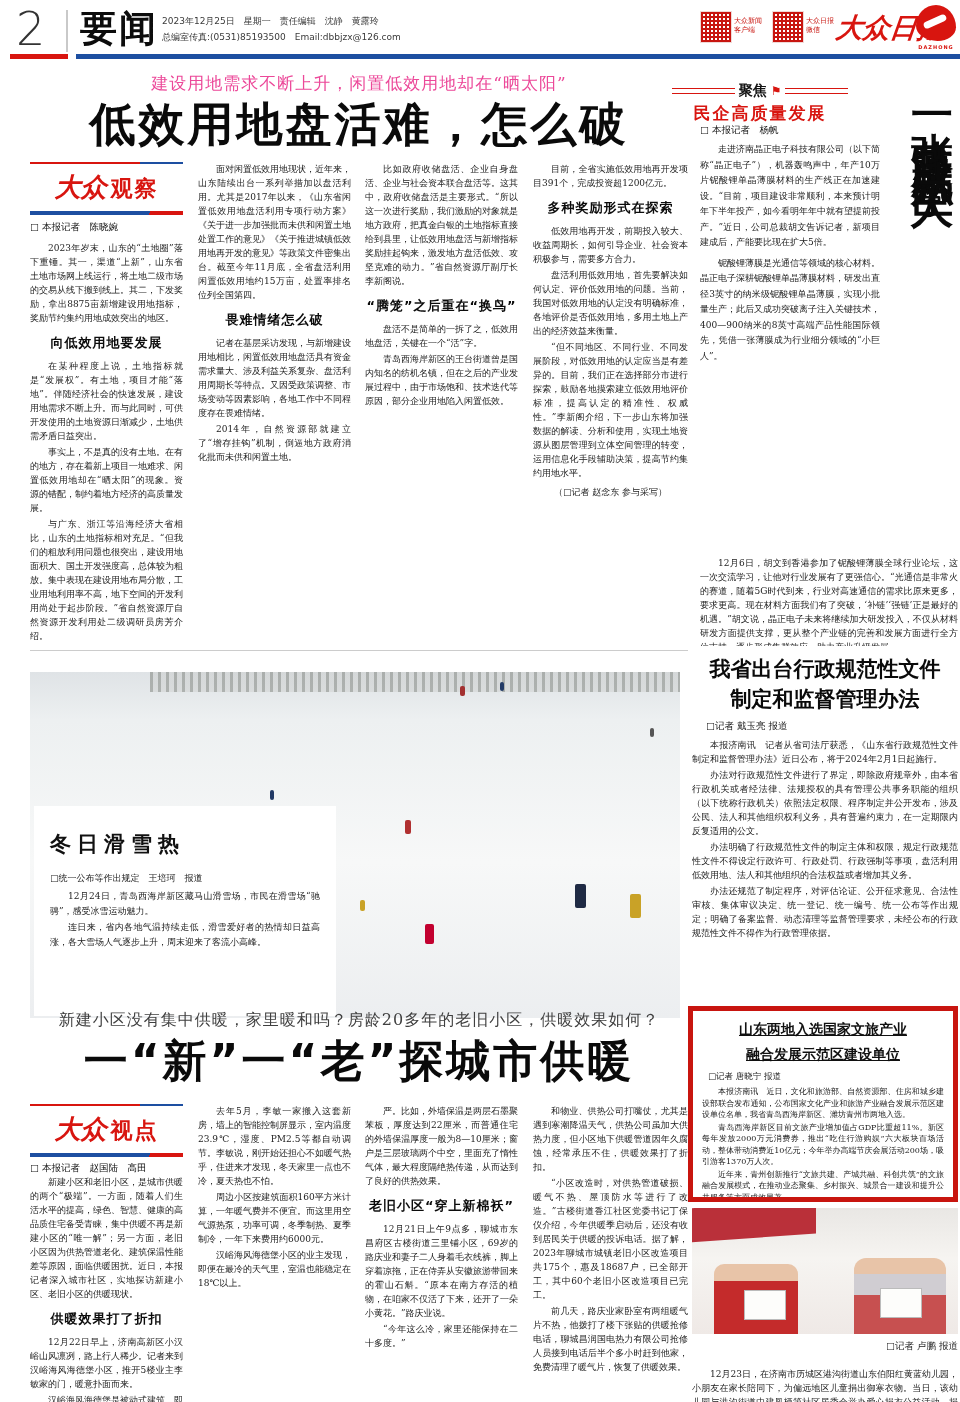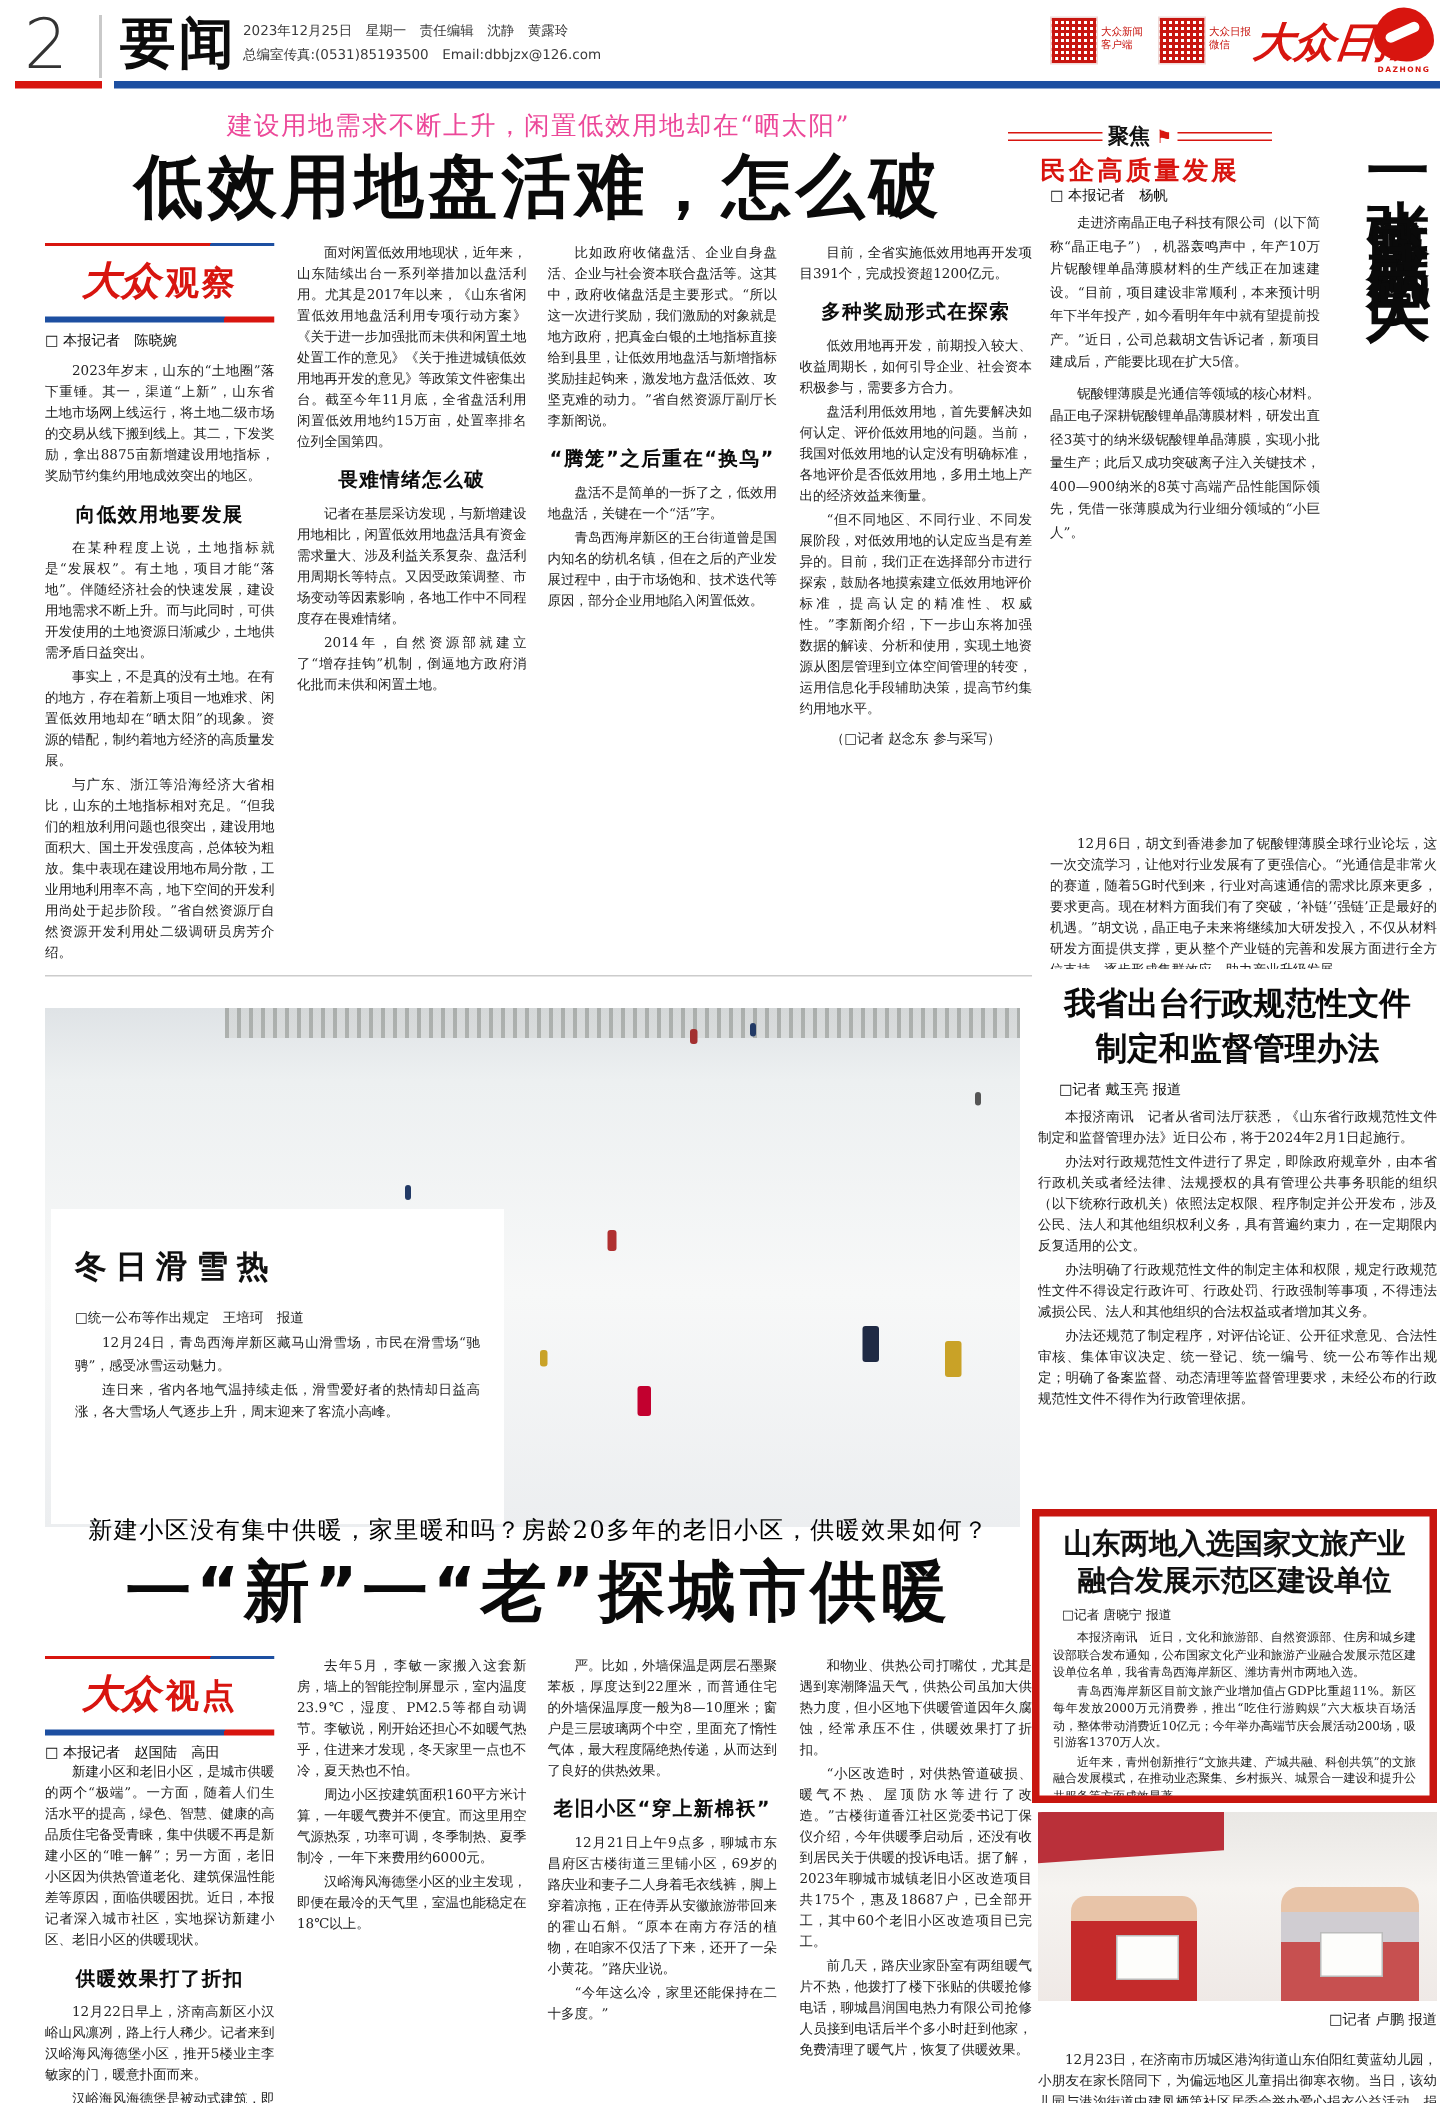--- a/index.html
+++ b/index.html
@@ -83,41 +83,41 @@
   .ski-panel{position:absolute;left:4px;top:134px;width:302px;height:210px;background:#fff;
        padding:10px 16px;box-sizing:border-box;}
   .ski-title{font-family:"DejaVu Sans",sans-serif;font-weight:600;font-size:21px;letter-spacing:6px;
        margin:14px 0 14px;color:#111;}
   .ski-panel .bp{font-size:9px;line-height:14.5px;}
   .ski-byline{font-size:9px;margin-bottom:4px;}
 
   
   .tour-box{left:688px;top:1006px;width:270px;height:196px;box-sizing:border-box;border:5px solid #c8150f;
        background:#fff;padding:6px 9px;overflow:hidden;}
-  .tour-headline{font-family:"DejaVu Sans",sans-serif;font-weight:800;font-size:19px;line-height:25px;
-       text-align:center;color:#111;}
+  .tour-headline{font-family:"DejaVu Sans",sans-serif;font-weight:800;font-size:14px;line-height:25px;
+       text-align:center;color:#111;text-decoration:underline;}
   .tour-byline{font-size:8.5px;margin:4px 0 3px;padding-left:6px;}
   .tour-box .bp{font-size:8px;line-height:11.5px;margin-bottom:1px;}
 
   
   .don-photo{left:692px;top:1208px;width:266px;height:126px;overflow:hidden;
        background:linear-gradient(180deg,#e9e7e4,#f6f4f1 40%,#efe9e6);}
   .don-banner{position:absolute;left:-4px;top:-4px;width:128px;height:34px;background:#b5202a;
        transform:skewY(-4deg);opacity:.92;}
   .don-kid1{position:absolute;left:22px;bottom:-6px;width:84px;height:76px;border-radius:10px 10px 0 0;
        background:linear-gradient(180deg,#e8c4a8 0 22%,#c42b2b 22%);}
   .don-kid2{position:absolute;right:12px;bottom:-6px;width:92px;height:82px;border-radius:12px 12px 0 0;
        background:linear-gradient(180deg,#e8c4a8 0 20%,#d0cdd2 20% 45%,#c75050 45%);}
   .don-cert{position:absolute;width:40px;height:28px;background:#fdfdfb;border:1px solid #bbb;}
   .don-caption{left:692px;top:1340px;width:266px;}
   .don-byline{text-align:right;font-size:9.5px;margin-bottom:14px;}
 
   
   .heat-kicker{left:30px;top:1010px;width:658px;text-align:center;font-size:16px;font-weight:500;
-       letter-spacing:1px;color:#000000;}
+       letter-spacing:1px;color:#404040;}
   .heat-headline{left:30px;top:1032px;width:658px;text-align:center;font-family:"DejaVu Sans",sans-serif;
        font-weight:900;font-size:44px;letter-spacing:3px;color:#0a0a0a;}
   .hcol{top:1104px;width:153px;height:298px;overflow:hidden;}
   .hc1{left:30px;} .hc2{left:198px;} .hc3{left:365px;} .hc4{left:533px;width:155px;}
 </style>
 </head>
 <body>
 
 <div id="page">
 
@@ -208,21 +208,21 @@
   <div class="abs div-main"></div>
 
   <div class="abs reg-headline">
     <div>我省出台行政规范性文件</div>
     <div>制定和监督管理办法</div>
   </div>
   <div class="abs byline reg-byline">□记者 戴玉亮 报道</div>
   <div class="abs reg-body">
       <p class="bp">本报济南讯　记者从省司法厅获悉，《山东省行政规范性文件制定和监督管理办法》近日公布，将于2024年2月1日起施行。</p>
       <p class="bp">办法对行政规范性文件进行了界定，即除政府规章外，由本省行政机关或者经法律、法规授权的具有管理公共事务职能的组织（以下统称行政机关）依照法定权限、程序制定并公开发布，涉及公民、法人和其他组织权利义务，具有普遍约束力，在一定期限内反复适用的公文。</p>
-      <p class="bp">办法明确了行政规范性文件的制定主体和权限，规定行政规范性文件不得设定行政许可、行政处罚、行政强制等事项，不得违法减损公民、法人和其他组织的合法权益或者增加其义务。</p>
+      <p class="bp">办法明确了行政规范性文件的制定主体和权限，规定行政规范性文件不得设定行政许可、行政处罚、行政强制等事项，盘活利用低效用地、法人和其他组织的合法权益或者增加其义务。</p>
       <p class="bp">办法还规范了制定程序，对评估论证、公开征求意见、合法性审核、集体审议决定、统一登记、统一编号、统一公布等作出规定；明确了备案监督、动态清理等监督管理要求，未经公布的行政规范性文件不得作为行政管理依据。</p>
     </div>
 
   <div class="abs ski">
     <div class="treeline"></div>
     <span class="sk" style="left:430px;top:14px;width:5px;height:10px;background:#a33030;"></span>
     <span class="sk" style="left:470px;top:10px;width:4px;height:9px;background:#223a66;"></span>
     <span class="sk" style="left:620px;top:56px;width:4px;height:9px;background:#555;"></span>
     <span class="sk" style="left:240px;top:118px;width:4px;height:10px;background:#223a66;"></span>
     <span class="sk" style="left:280px;top:148px;width:4px;height:10px;background:#333;"></span>

